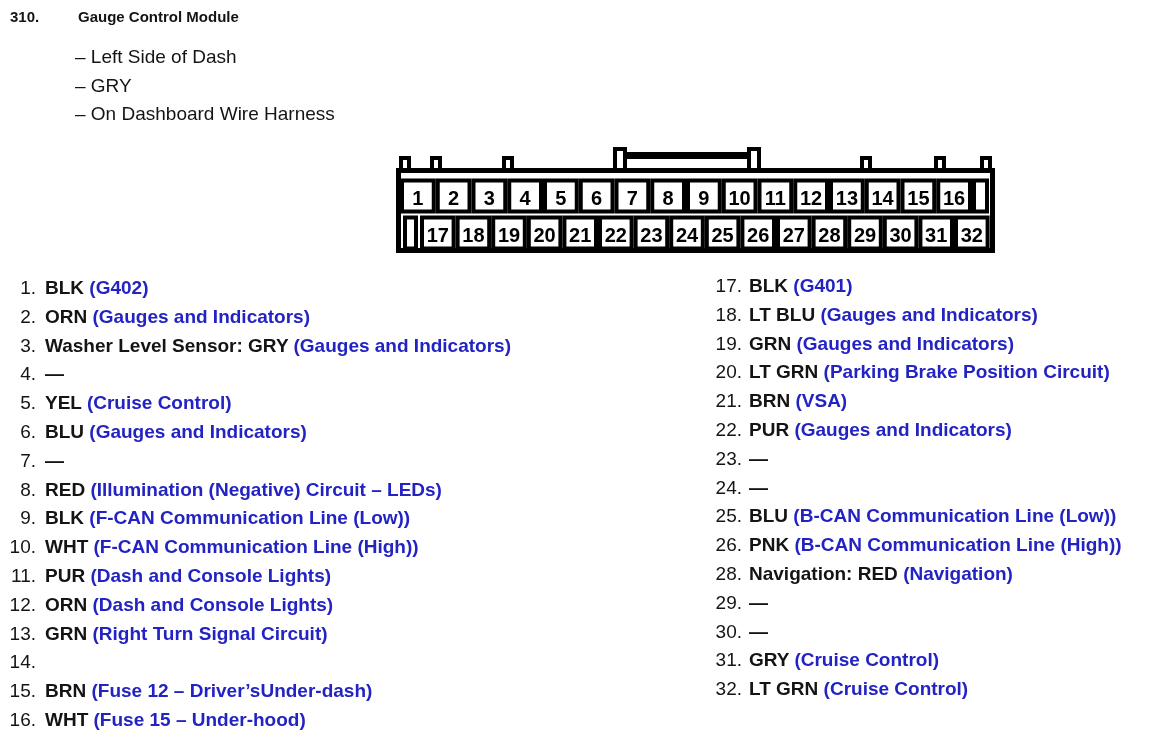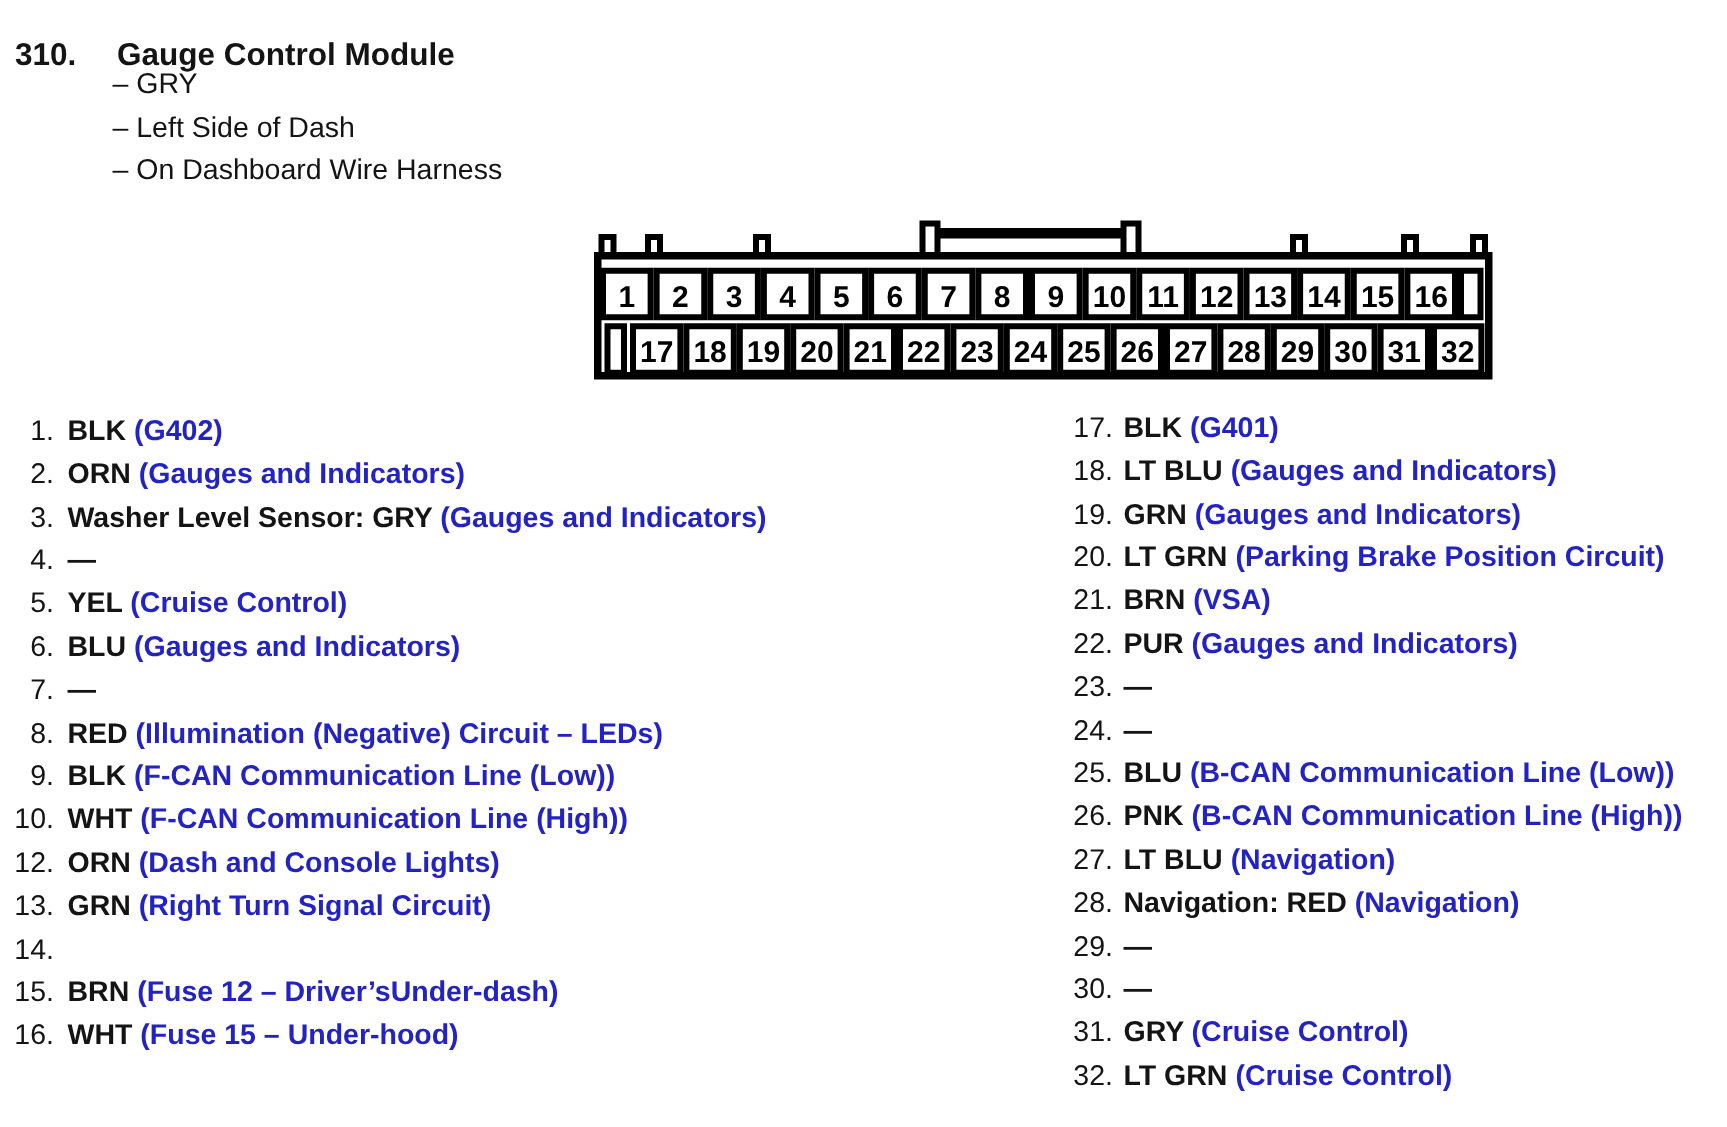--- a/index.html
+++ b/index.html
@@ -3,21 +3,21 @@
 <meta charset="utf-8">
 <style>
   :root { --blue: #2323c4; --ink: #141414; }
   * { box-sizing: border-box; }
   html,body { margin:0; padding:0; }
   body {
     width:1151px; height:751px; background:#ffffff; position:relative;
     font-family:"Liberation Sans","DejaVu Sans",sans-serif; color:var(--ink);
     overflow:hidden;
   }
-  .heading { position:absolute; top:25px; left:10px; display:flex; font-size:21px; font-weight:bold; white-space:nowrap; }
+  .heading { position:absolute; top:8px; left:10px; display:flex; font-size:15px; font-weight:bold; white-space:nowrap; }
   .sec-num { width:68px; flex:none; }
   .details { position:absolute; top:43px; left:75px; font-size:19px; }
   .detail { height:28.5px; line-height:28.5px; white-space:nowrap; }
 
   .connector-svg { position:absolute; left:396px; top:140px; }
   .connector-svg text { font-family:"Liberation Sans","DejaVu Sans",sans-serif; font-weight:bold; font-size:20px; fill:#000; }
 
   .pin-col { position:absolute; font-size:19px; }
   .pin-col.left  { left:0;     top:274px; width:655px; }
   .pin-col.right { left:660px; top:272px; width:491px; }
@@ -30,22 +30,22 @@
 </style>
 </head>
 <body>
 
 <div class="heading">
   <span class="sec-num">310.</span>
   <span class="sec-title">Gauge Control Module</span>
 </div>
 
 <div class="details">
+  <div class="detail">– Left Side of Dash</div>
   <div class="detail">– GRY</div>
-  <div class="detail">– Left Side of Dash</div>
   <div class="detail">– On Dashboard Wire Harness</div>
 </div>
 
 <svg class="connector-svg" width="600" height="114" viewBox="0 0 600 114" aria-hidden="true">
 
   <rect x="226" y="12" width="130" height="7" fill="#000"></rect>
   <rect x="219" y="9" width="10" height="26" fill="#fff" stroke="#000" stroke-width="4"></rect>
   <rect x="353" y="9" width="10" height="26" fill="#fff" stroke="#000" stroke-width="4"></rect>
 
   <rect x="5" y="18" width="8" height="13" fill="#fff" stroke="#000" stroke-width="4"></rect>
@@ -164,20 +164,24 @@
     </div>
   <div class="pin-row">
       <span class="pin-num">9.</span>
       <span class="pin-text"><span class="wire">BLK</span> <span class="circuit">(F-CAN Communication Line (Low))</span></span>
     </div>
   <div class="pin-row">
       <span class="pin-num">10.</span>
       <span class="pin-text"><span class="wire">WHT</span> <span class="circuit">(F-CAN Communication Line (High))</span></span>
     </div>
   <div class="pin-row">
+      <span class="pin-num">11.</span>
+      <span class="pin-text"><span class="wire">PUR</span> <span class="circuit">(Dash and Console Lights)</span></span>
+    </div>
+  <div class="pin-row">
       <span class="pin-num">12.</span>
       <span class="pin-text"><span class="wire">ORN</span> <span class="circuit">(Dash and Console Lights)</span></span>
     </div>
   <div class="pin-row">
       <span class="pin-num">13.</span>
       <span class="pin-text"><span class="wire">GRN</span> <span class="circuit">(Right Turn Signal Circuit)</span></span>
     </div>
   <div class="pin-row">
       <span class="pin-num">14.</span>
     </div>
@@ -226,24 +230,20 @@
     </div>
   <div class="pin-row">
       <span class="pin-num">25.</span>
       <span class="pin-text"><span class="wire">BLU</span> <span class="circuit">(B-CAN Communication Line (Low))</span></span>
     </div>
   <div class="pin-row">
       <span class="pin-num">26.</span>
       <span class="pin-text"><span class="wire">PNK</span> <span class="circuit">(B-CAN Communication Line (High))</span></span>
     </div>
   <div class="pin-row">
-      <span class="pin-num">27.</span>
-      <span class="pin-text"><span class="wire">LT BLU</span> <span class="circuit">(Navigation)</span></span>
-    </div>
-  <div class="pin-row">
       <span class="pin-num">28.</span>
       <span class="pin-text"><span class="wire">Navigation: RED</span> <span class="circuit">(Navigation)</span></span>
     </div>
   <div class="pin-row">
       <span class="pin-num">29.</span>
       <span class="pin-text"><span class="wire">—</span> <span class="circuit"></span></span>
     </div>
   <div class="pin-row">
       <span class="pin-num">30.</span>
       <span class="pin-text"><span class="wire">—</span> <span class="circuit"></span></span>

